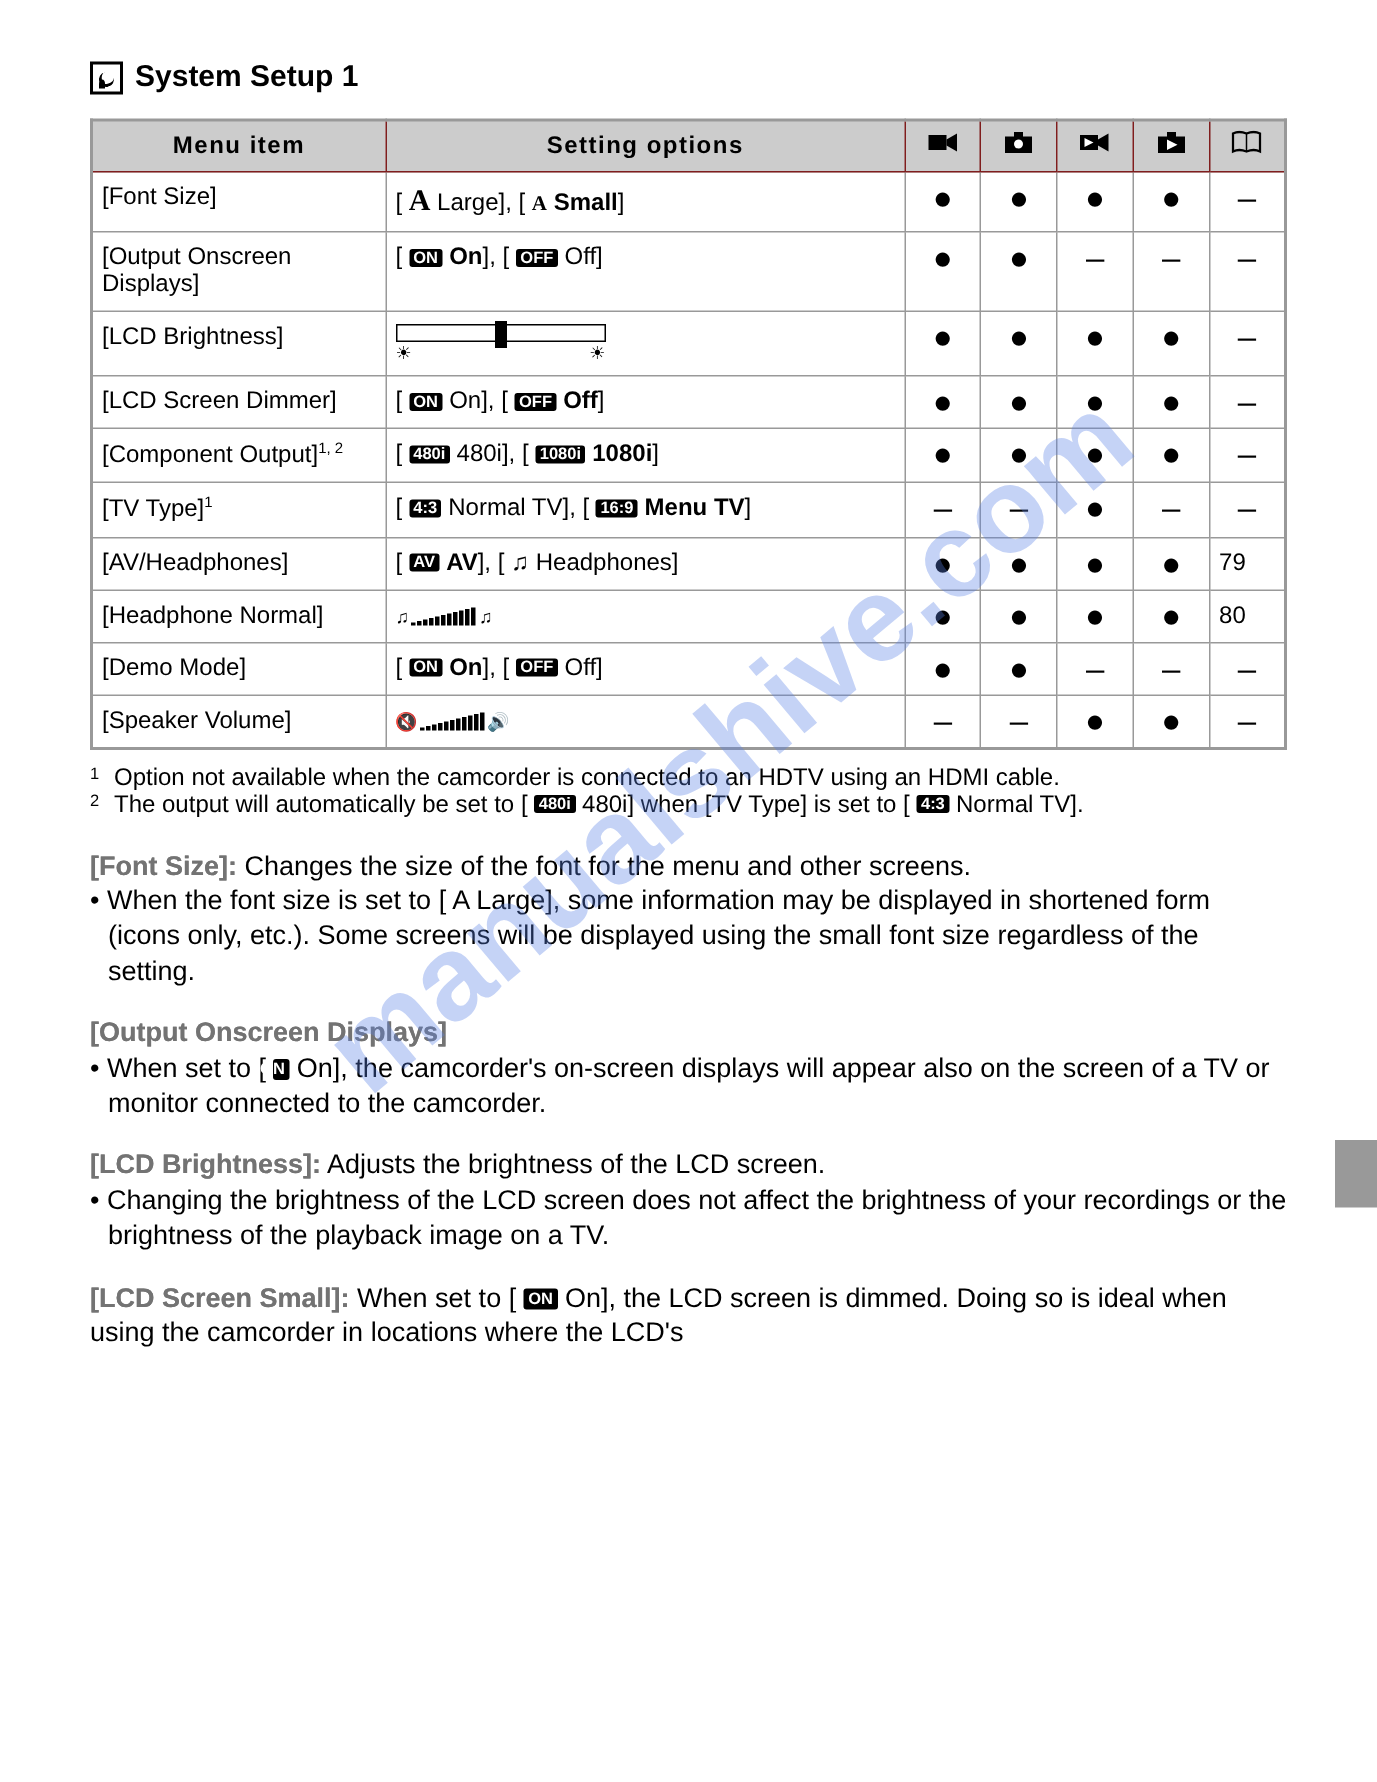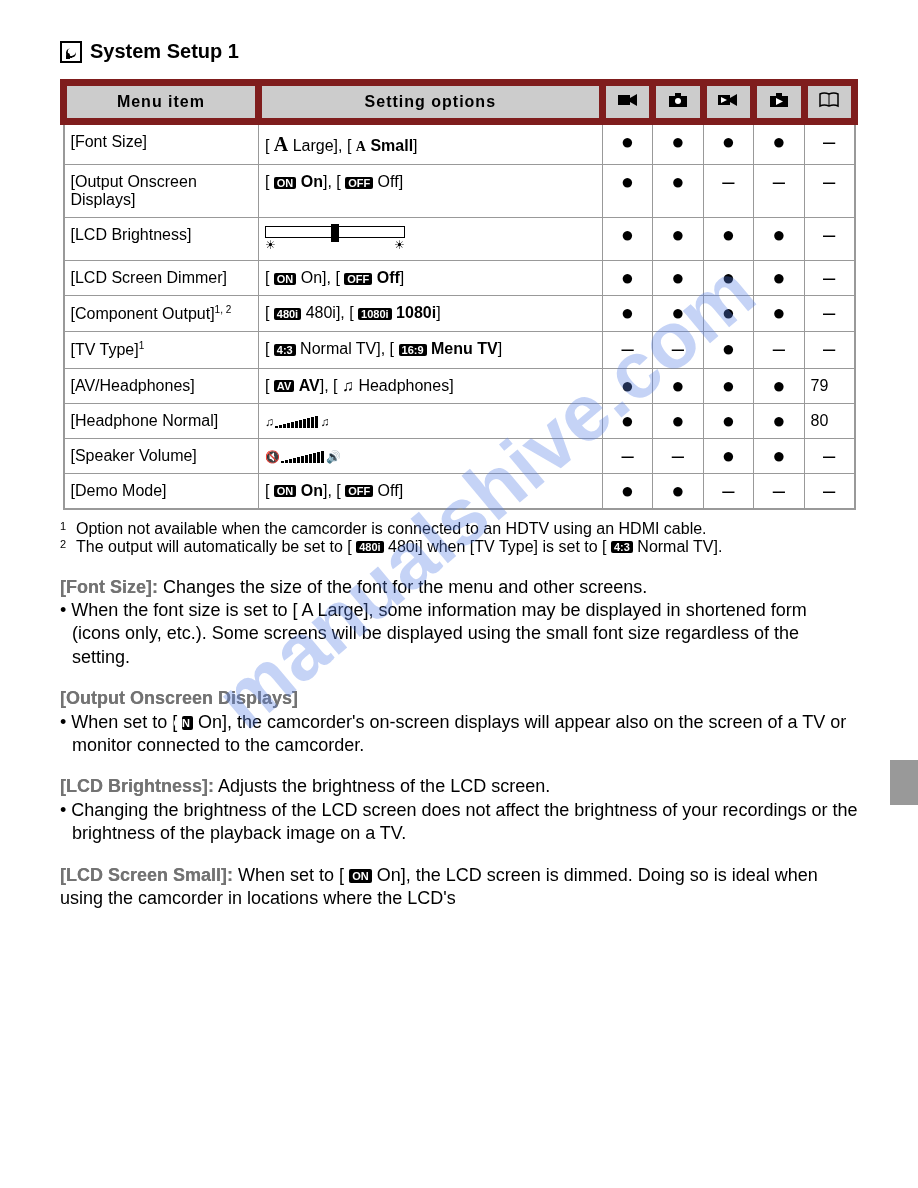--- a/index.html
+++ b/index.html
@@ -68,21 +68,21 @@
     transform: rotate(-15deg);
   }
   table.menu {
     width: 100%;
     border-collapse: collapse;
     border: 2px solid #999;
     font-size: 16px;
   }
   table.menu th {
     background: #ccc;
-    border: 7px solid #7f1d1d;
+    border: 1px solid #7f1d1d;
     padding: 6px 0;
     font-weight: bold;
     font-size: 16px;
     letter-spacing: 1px;
   }
   table.menu th.icon-col {
     width: 44px;
     text-align: center;
   }
   table.menu td {
@@ -312,49 +312,49 @@
                 <span style="height:11px"></span>
                 <span style="height:12px"></span>
               </span> ♫</span></td>
           <td class="dot">●</td>
           <td class="dot">●</td>
           <td class="dot">●</td>
           <td class="dot">●</td>
           <td class="pageref">80</td>
         </tr>
         <tr>
+          <td class="col-item">[Demo Mode]</td>
+          <td class="col-opts">[ <span class="opt-box">ON</span> <b>On</b>], [ <span class="opt-box">OFF</span> Off]</td>
+          <td class="dot">●</td>
+          <td class="dot">●</td>
+          <td class="dot">–</td>
+          <td class="dot">–</td>
+          <td class="dot">–</td>
+        </tr>
+        <tr>
           <td class="col-item">[Speaker Volume]</td>
           <td class="col-opts"><span class="headphone-slider">🔇 <span class="bars">
                 <span style="height:2px"></span>
                 <span style="height:3px"></span>
                 <span style="height:4px"></span>
                 <span style="height:5px"></span>
                 <span style="height:6px"></span>
                 <span style="height:7px"></span>
                 <span style="height:8px"></span>
                 <span style="height:9px"></span>
                 <span style="height:10px"></span>
                 <span style="height:11px"></span>
                 <span style="height:12px"></span>
               </span> 🔊</span></td>
           <td class="dot">–</td>
           <td class="dot">–</td>
           <td class="dot">●</td>
           <td class="dot">●</td>
           <td class="dot">–</td>
         </tr>
-        <tr>
-          <td class="col-item">[Demo Mode]</td>
-          <td class="col-opts">[ <span class="opt-box">ON</span> <b>On</b>], [ <span class="opt-box">OFF</span> Off]</td>
-          <td class="dot">●</td>
-          <td class="dot">●</td>
-          <td class="dot">–</td>
-          <td class="dot">–</td>
-          <td class="dot">–</td>
-        </tr>
       </tbody>
   </table>
 
   <div class="footnotes">
     <div style="display:table">
       <div class="row">
         <div class="sup">1</div>
         <div class="txt">Option not available when the camcorder is connected to an HDTV using an HDMI cable.</div>
       </div>
       <div class="row">

